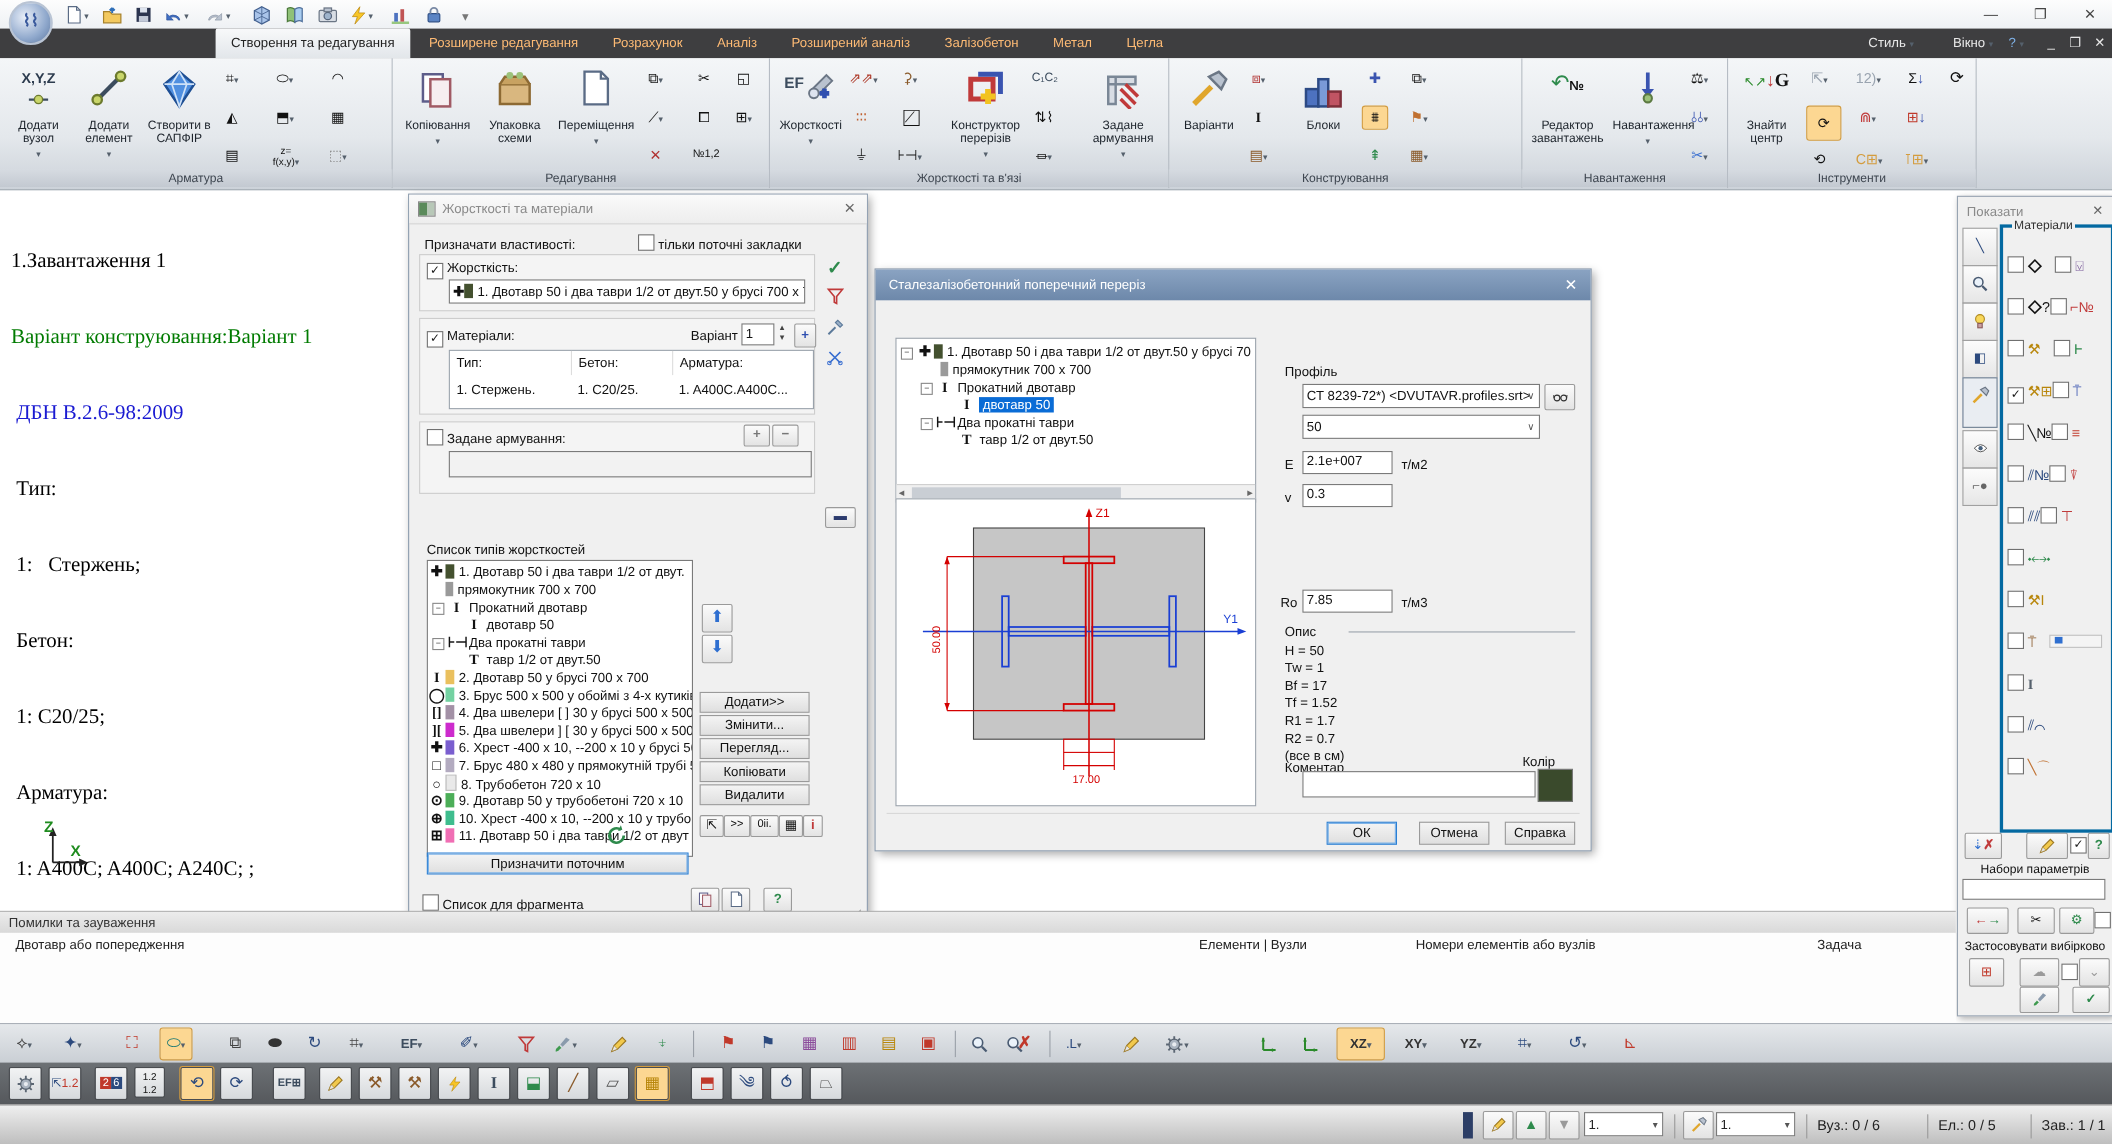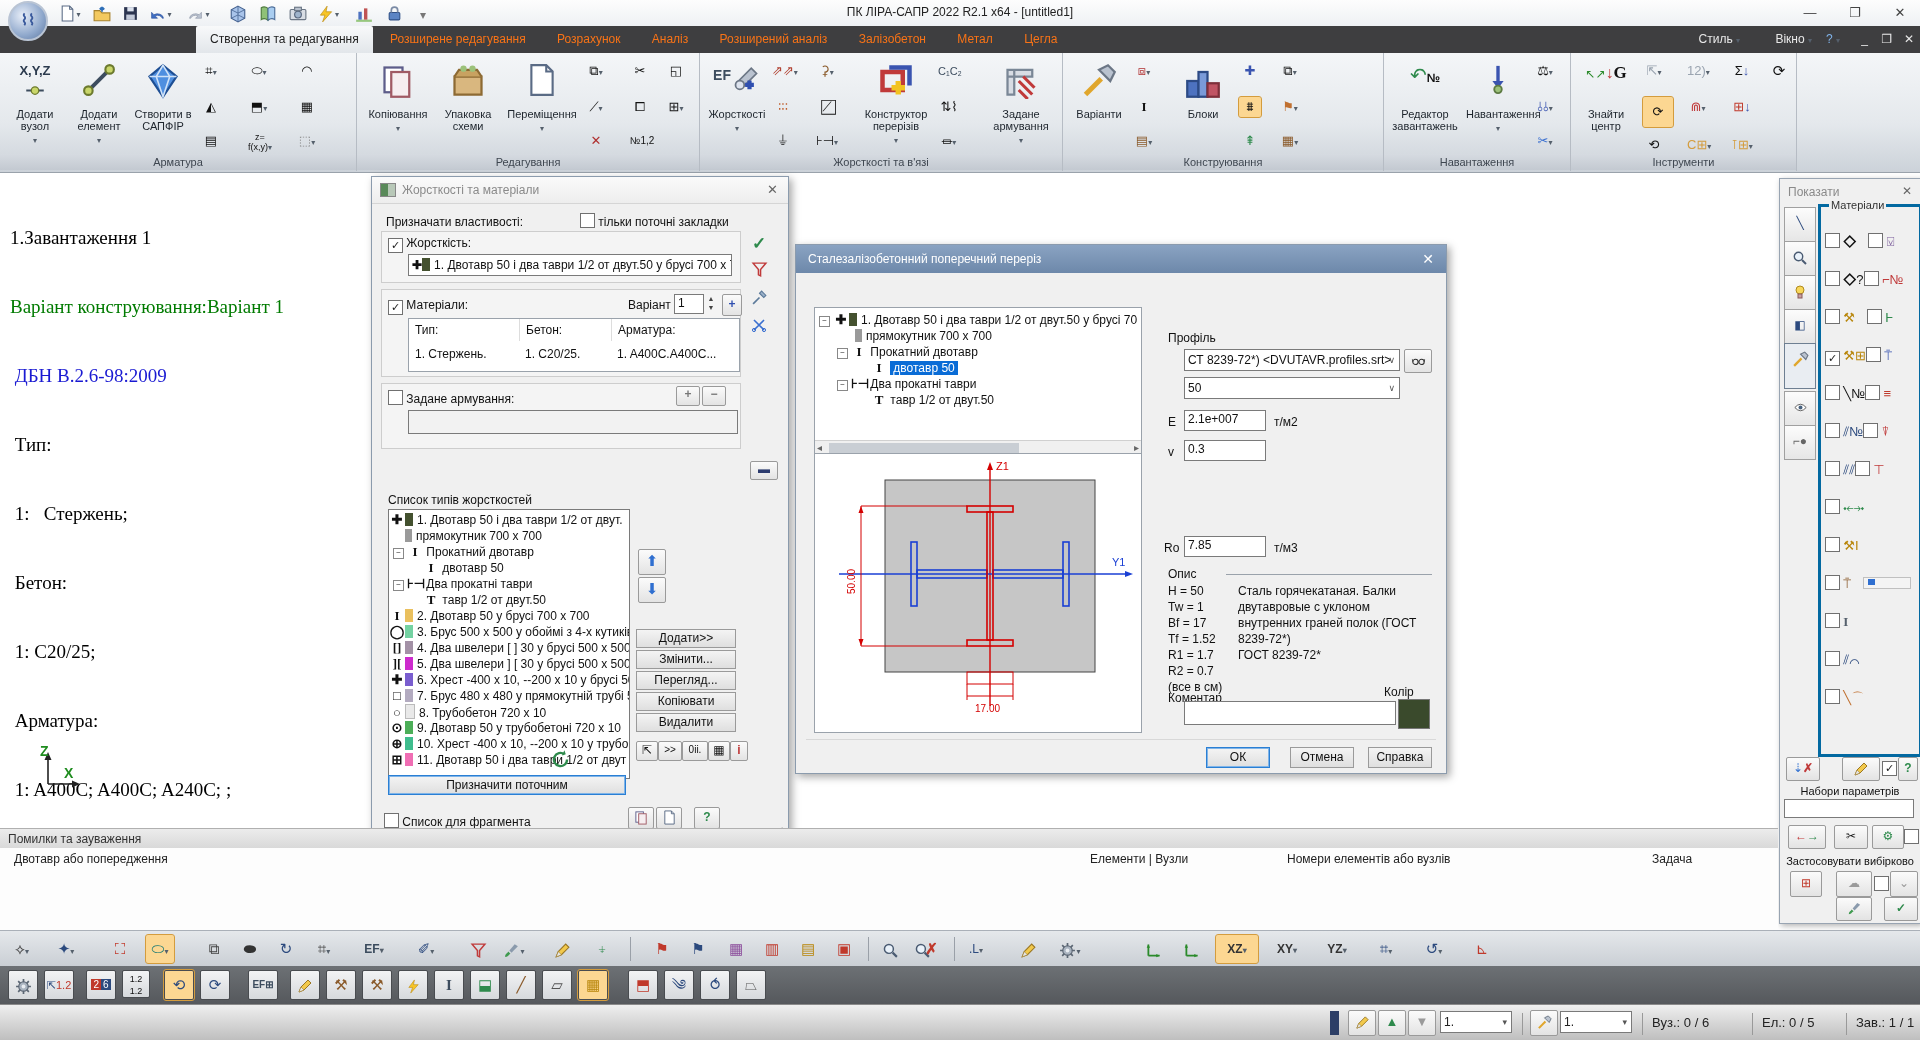--- a/index.html
+++ b/index.html
@@ -6,21 +6,21 @@
   body{width:1920px;height:1040px;overflow:hidden;font-family:"Liberation Sans",sans-serif;font-size:12px;color:#111;background:#fff;position:relative}
   .a{position:absolute}
   .ic{display:inline-block;vertical-align:middle}
   
   #titlebar{left:0;top:0;width:1920px;height:26px;background:linear-gradient(#fdfdfd,#eef1f4);border-bottom:1px solid #d9dce0}
   #title-text{left:0;right:0;top:5px;text-align:center;color:#222;font-size:12px}
   .qa-btn{top:2px;width:24px;height:22px;text-align:center;line-height:22px;border-radius:2px}
   .win-btn{top:0;width:40px;height:26px;text-align:center;line-height:26px;color:#444;font-size:13px}
   
   #tabbar{left:0;top:26px;width:1920px;height:27px;background:#3e3e40}
-  .rtab{display:inline-block;height:27px;line-height:27px;padding:0 14px;color:#f97316;font-size:12px}
+  .rtab{display:inline-block;height:27px;line-height:27px;padding:0 14px;color:#fdba74;font-size:12px}
   .rtab.active{background:linear-gradient(#f8f9fa,#e2e6ea);color:#222;border-radius:2px 2px 0 0}
   .tab-right{color:#e8e8e8;height:27px;line-height:27px;font-size:12px}
   
   #ribbon{left:0;top:53px;width:1920px;height:119px;background:linear-gradient(#f4f6f8 0%,#e4e8ec 60%,#ccd2d9 100%);border-bottom:1px solid #9aa2ab}
   .rgroup{position:absolute;top:0;height:118px;border-right:1px solid #b6bcc4}
   .rgroup-label{position:absolute;left:0;right:0;bottom:1px;height:16px;line-height:16px;text-align:center;font-size:11px;color:#3e4650;background:linear-gradient(#d6dbe1,#c3c9d1)}
   .bigbtn{position:absolute;top:4px;width:62px;height:96px;text-align:center;border-radius:3px;padding-top:2px;box-sizing:border-box}
   .bigbtn .lbl{font-size:11px;line-height:12px;color:#1d242c;margin-top:3px}
   .bigbtn .bicon{height:42px;padding-top:4px}
   .smicon{position:absolute;width:22px;height:20px;text-align:center;line-height:20px;font-size:13px;border-radius:2px}
@@ -241,21 +241,20 @@
   <div class="a qa-btn" style="left:316px"><svg class="ic" width="18" height="18">
         <use href="#s-bolt"></use>
       </svg><span class="dd">▾</span></div>
   <div class="a qa-btn" style="left:352px"><svg class="ic" width="18" height="18">
         <use href="#s-chart3d"></use>
       </svg></div>
   <div class="a qa-btn" style="left:382px"><svg class="ic" width="17" height="17">
         <use href="#s-lock"></use>
       </svg></div>
   <div class="a" style="left:420px;top:8px;color:#777">▾</div>
-  <div class="a" id="title-text">ПК ЛІРА-САПР  2022 R2.1 x64 - [untitled1]</div>
   <div class="a win-btn" style="right:90px">—</div>
   <div class="a win-btn" style="right:45px">❐</div>
   <div class="a win-btn" style="right:0">✕</div>
 </div>
 
 <div class="a" id="tabbar">
   <div class="a" style="left:196px;top:0">
     <span class="rtab active">Створення та редагування</span>
     <span class="rtab">Розширене редагування</span>
     <span class="rtab">Розрахунок</span>
@@ -644,27 +643,20 @@
 
   <div class="a" style="left:372px;top:338px;line-height:16px;font-size:12px">
     <div>H = 50</div>
       <div>Tw = 1</div>
     <div>Bf = 17</div>
       <div>Tf = 1.52</div>
     <div>R1 = 1.7</div>
       <div>R2 = 0.7</div>
     <div>(все в см)</div>
   </div>
-  <div class="a" style="left:442px;top:338px;width:200px;line-height:16px;font-size:12px">
-    <div>Сталь горячекатаная. Балки</div>
-      <div>двутавровые с уклоном</div>
-    <div>внутренних граней полок (ГОСТ</div>
-      <div>8239-72*)</div>
-    <div>ГОСТ 8239-72*</div>
-  </div>
 
   <span class="a" style="left:372px;top:446px">Коментар</span>
   <span class="a" style="left:588px;top:440px">Колір</span>
   <div class="a fld" style="left:388px;top:456px;width:212px;height:24px"></div>
   <div class="a" style="left: 602px; top: 454px; width: 30px; height: 28px; border: 1px solid rgb(119, 119, 119); background: rgb(58, 74, 44);"></div>
 
   <div class="a" style="left:10px;top:494px;width:630px;height:1px;background:#d8d8d8"></div>
   <div class="a btn focus" style="left:410px;top:502px;width:64px;height:21px;line-height:19px">ОК</div>
   <div class="a btn" style="left:494px;top:502px;width:64px;height:21px;line-height:19px">Отмена</div>
   <div class="a btn" style="left:572px;top:502px;width:64px;height:21px;line-height:19px">Справка</div>

